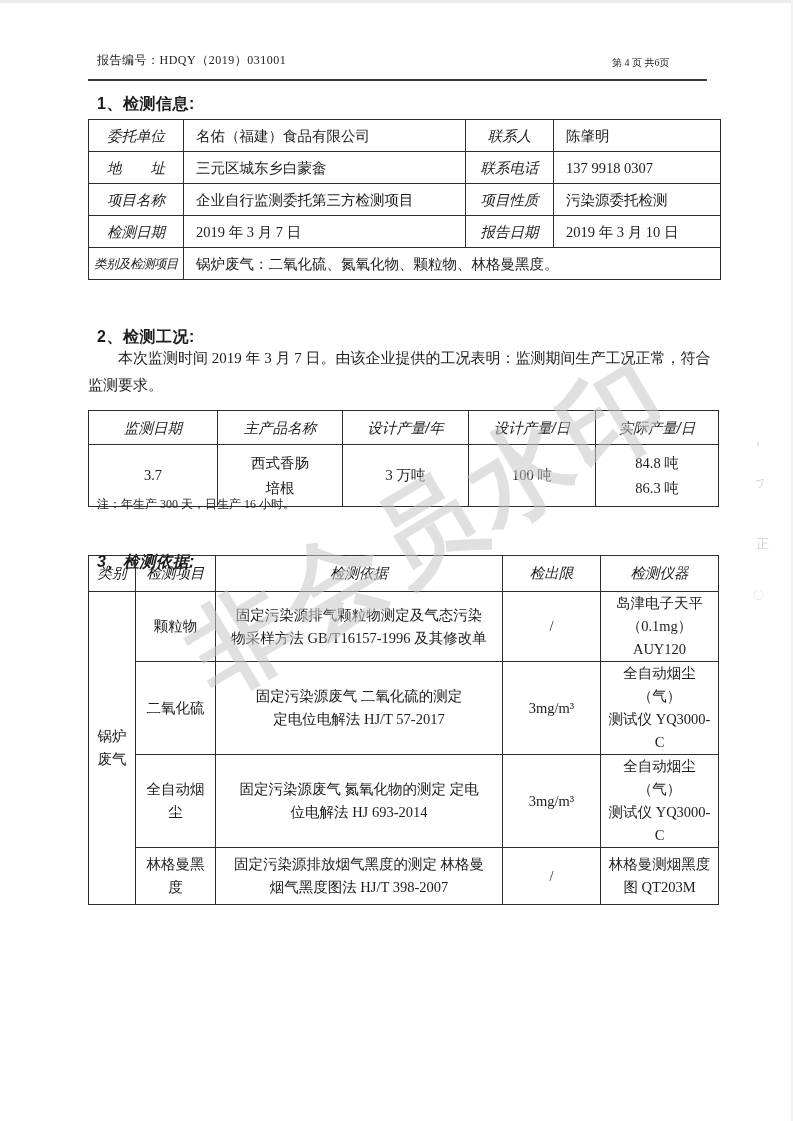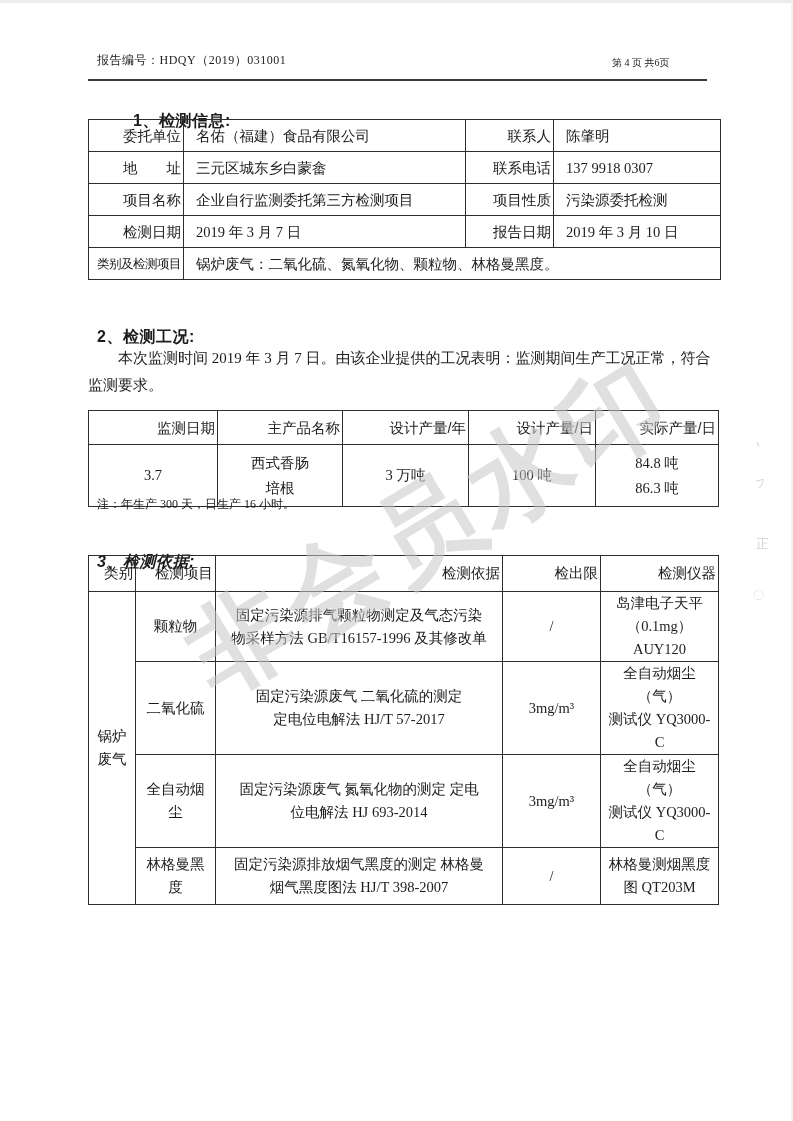--- a/index.html
+++ b/index.html
@@ -12,29 +12,29 @@
   .page{position:absolute;inset:0;}
   .scan-top-edge{position:absolute;left:0;top:0;width:793px;height:3px;background:#ececec;}
   .scan-right-edge{position:absolute;right:0;top:0;width:2px;height:1121px;background:#f0f0f0;}
 
   .hdr-left{position:absolute;left:97px;top:52px;font-size:12px;letter-spacing:.5px;}
   .hdr-right{position:absolute;left:612px;top:56px;font-size:10px;}
   .hdr-rule{position:absolute;left:88px;top:79px;width:619px;height:2px;background:#3a3a3a;}
 
   .sec-title{position:absolute;left:97px;font-size:16px;font-weight:bold;
     font-family:"Liberation Sans","DejaVu Sans",sans-serif;letter-spacing:.5px;}
-  #s1-title{top:111px;margin-left:36px;}
+  #s1-title{top:94px;}
   #s2-title{top:327px;}
   #s3-title{top:552px;font-style:italic;}
 
   table{border-collapse:collapse;table-layout:fixed;}
   td,th{border:1.6px solid #2d2d2d;font-weight:normal;font-size:14.5px;
     vertical-align:middle;padding:0 6px;line-height:22px;white-space:pre-line;
     overflow:hidden;}
-  .lbl{text-align:right;font-family:"Liberation Sans","DejaVu Sans",sans-serif;padding:0 2px;}
+  .lbl{text-align:center;font-family:"Liberation Sans","DejaVu Sans",sans-serif;padding:0 2px;font-style:italic;}
   .val{text-align:left;padding-left:12px;}
   .ctr{text-align:center;}
 
   #table1{position:absolute;left:88px;top:119px;width:632px;}
   #table1 td{height:31px;}
   #table1 .small-lbl{font-size:12.5px;letter-spacing:-.5px;}
 
   #table2{position:absolute;left:88px;top:410px;width:630px;}
   #table2 .hrow td{height:33px;}
   #table2 .drow td{height:61px;line-height:25px;}

